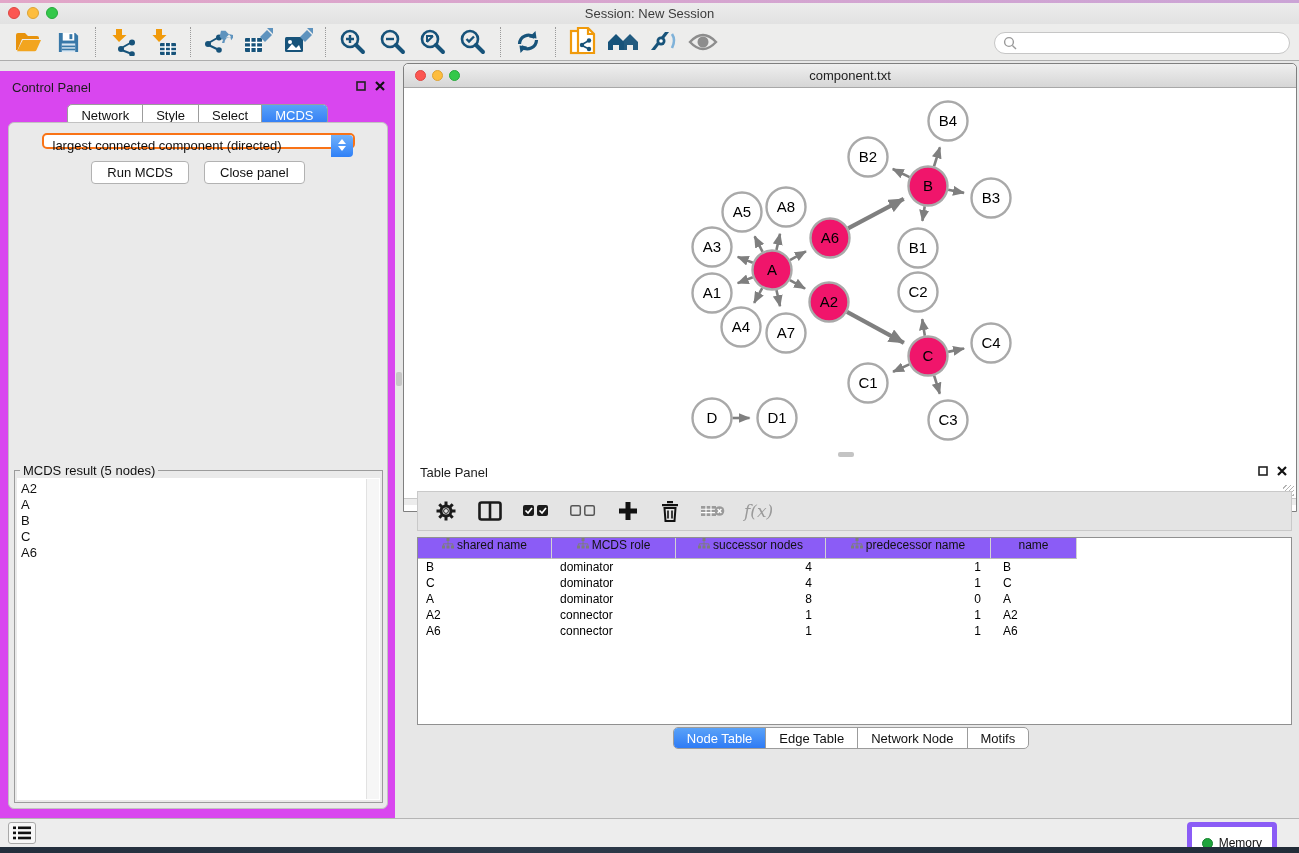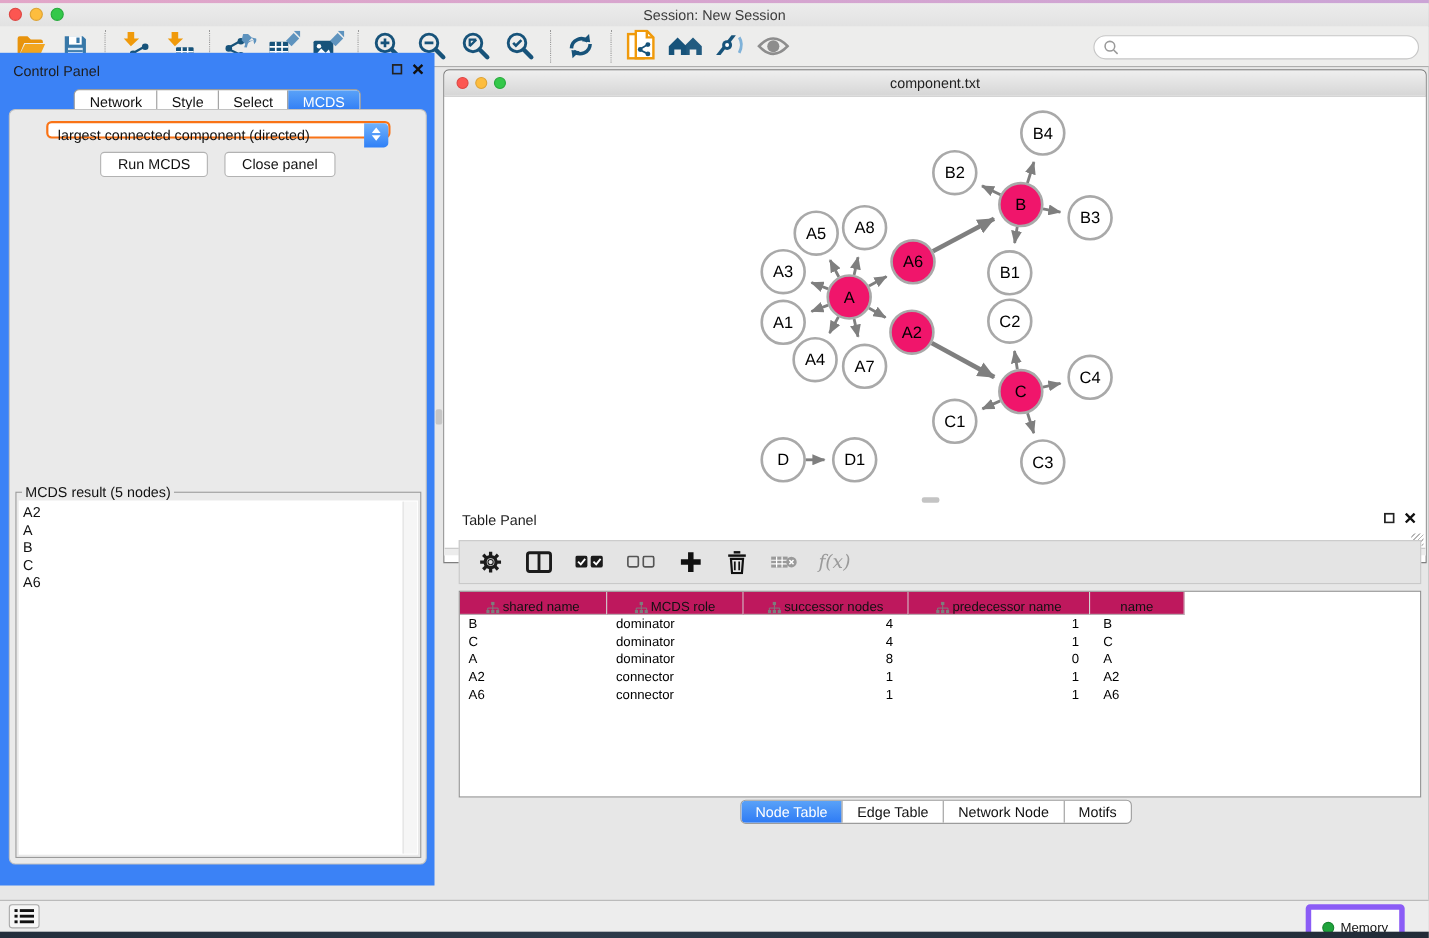--- a/index.html
+++ b/index.html
@@ -15,21 +15,21 @@
 .light.red{background:#fc5651;border:1px solid #dd4743}
 .light.yel{background:#fdbd3e;border:1px solid #dda335}
 .light.grn{background:#34c84a;border:1px solid #27a93c}
 #titlebar .title{position:absolute;left:0;right:0;top:3px;text-align:center;font-size:13px;color:#3c3c3c}
 #toolbar{position:absolute;left:0;top:24px;width:100%;height:37px;background:#ededec;border-bottom:1px solid #adadad;display:flex;align-items:center;padding-left:8px}
 .tbtn{width:40px;height:32px;display:flex;align-items:center;justify-content:center;background:transparent;border:none;cursor:default}
 .tsep{width:1px;height:30px;border-left:1px dotted #9a9a9a;margin:0 7px}
 #search-box{position:absolute;right:9px;top:8px;width:296px;height:22px;background:#fff;border:1px solid #c6c6c6;border-radius:11px;display:flex;align-items:center;padding-left:8px}
 
 
-#control-panel{position:absolute;left:0;top:48px;width:395px;height:757px;background:#3b82f6}
+#control-panel{position:absolute;left:0;top:71px;width:395px;height:757px;background:#d946ef}
 .panel-head{position:relative;height:30px}
 .panel-title{position:absolute;left:12px;top:9px;font-size:13px;color:#1d1d1d}
 .panel-btns{position:absolute;right:10px;top:10px;display:flex;gap:9px;align-items:center}
 #cp-tabs{position:absolute;left:0;right:0;top:33px;display:flex;justify-content:center}
 .seg{display:inline-flex;background:#fff;border:1px solid #9c9c9c;border-radius:5px;overflow:hidden;font-size:13px;height:22px}
 .seg-item{padding:2px 13px;border-left:1px solid #9c9c9c;color:#111;line-height:17px;white-space:nowrap}
 .seg-item:first-child{border-left:none}
 .seg-item.sel{background:linear-gradient(#5aa2f8,#2e7bf5);color:#fff}
 #cp-body{position:absolute;left:8px;top:51px;width:380px;height:687px;background:#eaeaea;border:1px solid #c2c2c2;border-radius:6px}
 #opt-label{margin-top:24px;text-align:center;font-size:13px;color:#111}
@@ -60,21 +60,21 @@
 #h-grip{position:absolute;left:838px;top:452px;width:16px;height:5px;background:#c4c4c4;border-radius:2px}
 
 
 #table-panel{position:absolute;left:403px;top:459px;width:896px;height:298px}
 #tp-title{position:absolute;left:17px;top:6px;font-size:13px;color:#1d1d1d}
 #tp-btns{position:absolute;right:12px;top:7px;display:flex;gap:9px;align-items:center}
 #tp-toolbar{position:absolute;left:14px;top:32px;width:875px;height:40px;background:#e4e4e4;border:1px solid #c9c9c9;display:flex;align-items:center;gap:17px;padding-left:15px}
 .fx{font-family:"DejaVu Serif",serif;font-style:italic;font-size:17px;color:#9a9a9a}
 #tp-table{position:absolute;left:14px;top:78px;width:875px;height:188px;background:#fff;border:1px solid #909090;overflow:hidden}
 #table-header{display:flex;height:21px}
-.hcell{display:flex;align-items:flex-end;justify-content:center;gap:3px;font-size:12px;color:#111;background:#be185d;border-right:1px solid #d2d2d2;border-bottom:1px solid #b9b9b9}
+.hcell{display:flex;align-items:flex-start;justify-content:center;gap:3px;font-size:12px;color:#111;background:#8b5cf6;border-right:1px solid #d2d2d2;border-bottom:1px solid #b9b9b9}
 .trow{display:flex;height:16px}
 .tcell{font-size:12px;color:#000;line-height:16px;white-space:nowrap;overflow:hidden}
 #tp-tabs{position:absolute;left:0;right:0;top:268px;display:flex;justify-content:center}
 
 
 #statusbar{position:absolute;left:0;top:818px;width:100%;height:29px;background:#ededed;border-top:1px solid #b5b5b5}
 #list-btn{position:absolute;left:8px;top:3px;width:28px;height:22px;background:#f7f7f7;border:1px solid #a9a9a9;border-radius:3px;display:flex;align-items:center;justify-content:center}
 #memory-btn{position:absolute;right:22px;top:3px;height:22px;background:#fff;border:5px solid #8b5cf6;border-radius:4px;display:flex;align-items:center;gap:6px;padding:16px 10px}
 #memory-dot{width:11px;height:11px;border-radius:50%;background:#1fa33c;border:1px solid #15842e}
 #memory-label{font-size:12px;color:#111}

